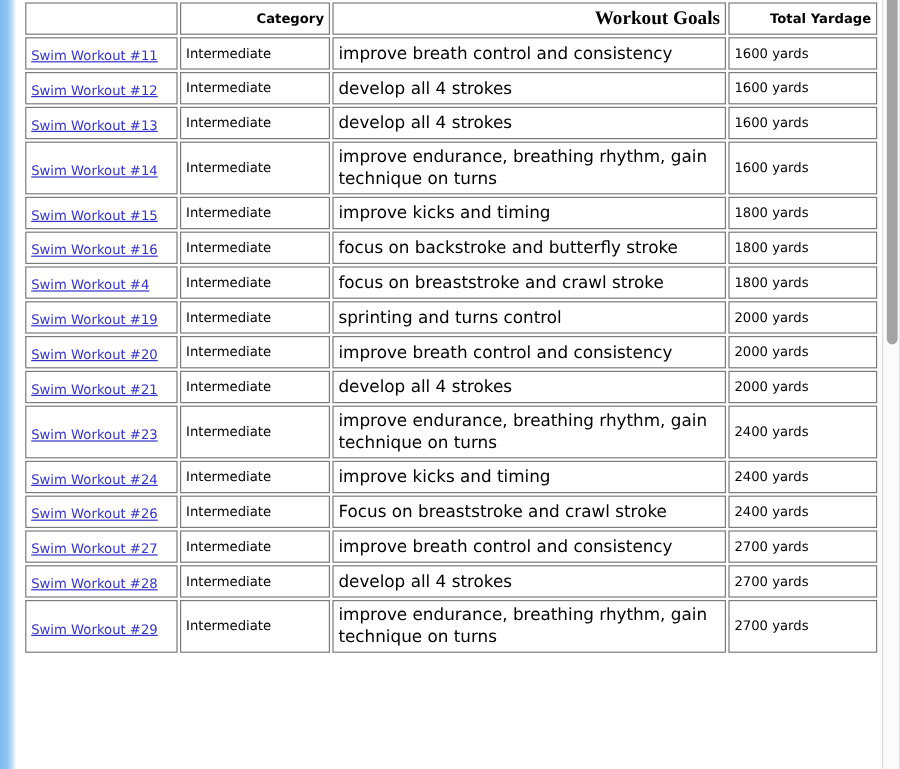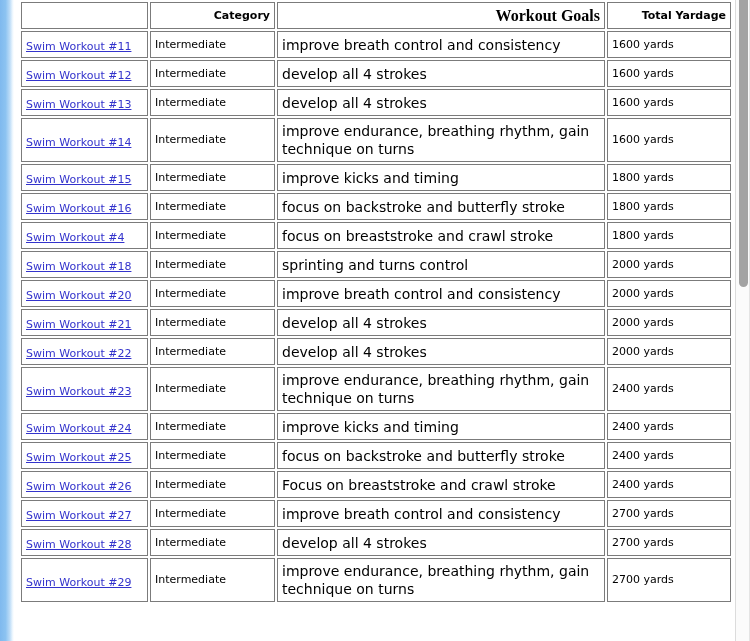--- a/index.html
+++ b/index.html
@@ -142,21 +142,21 @@
       <a href="#">Swim Workout #4</a>
     </td>
     <td class="small">Intermediate</td>
     <td class="goals">focus on breaststroke and crawl stroke</td>
     <td class="small">1800 yards</td>
   </tr>
 
 
   <tr>
     <td class="linkcell">
-      <a href="#">Swim Workout #18</a>
+      <a href="#">Swim Workout #19</a>
     </td>
     <td class="small">Intermediate</td>
     <td class="goals">sprinting and turns control</td>
     <td class="small">2000 yards</td>
   </tr>
 
   <tr>
     <td class="linkcell">
       <a href="#">Swim Workout #20</a>
     </td>
@@ -167,55 +167,39 @@
 
   <tr>
     <td class="linkcell">
       <a href="#">Swim Workout #21</a>
     </td>
     <td class="small">Intermediate</td>
     <td class="goals">develop all 4 strokes</td>
     <td class="small">2000 yards</td>
   </tr>
 
-  <tr>
-    <td class="linkcell">
-      <a href="#">Swim Workout #22</a>
-    </td>
-    <td class="small">Intermediate</td>
-    <td class="goals">develop all 4 strokes</td>
-    <td class="small">2000 yards</td>
-  </tr>
 
   <tr>
     <td class="linkcell">
       <a href="#">Swim Workout #23</a>
     </td>
     <td class="small">Intermediate</td>
     <td class="goals">improve endurance, breathing rhythm, gain technique on turns</td>
     <td class="small">2400 yards</td>
   </tr>
 
   <tr>
     <td class="linkcell">
       <a href="#">Swim Workout #24</a>
     </td>
     <td class="small">Intermediate</td>
     <td class="goals">improve kicks and timing</td>
     <td class="small">2400 yards</td>
   </tr>
 
-  <tr>
-    <td class="linkcell">
-      <a href="#">Swim Workout #25</a>
-    </td>
-    <td class="small">Intermediate</td>
-    <td class="goals">focus on backstroke and butterfly stroke</td>
-    <td class="small">2400 yards</td>
-  </tr>
 
   <tr>
     <td class="linkcell">
       <a href="#">Swim Workout #26</a>
     </td>
     <td class="small">Intermediate</td>
     <td class="goals">Focus on breaststroke and crawl stroke</td>
     <td class="small">2400 yards</td>
   </tr>
 

